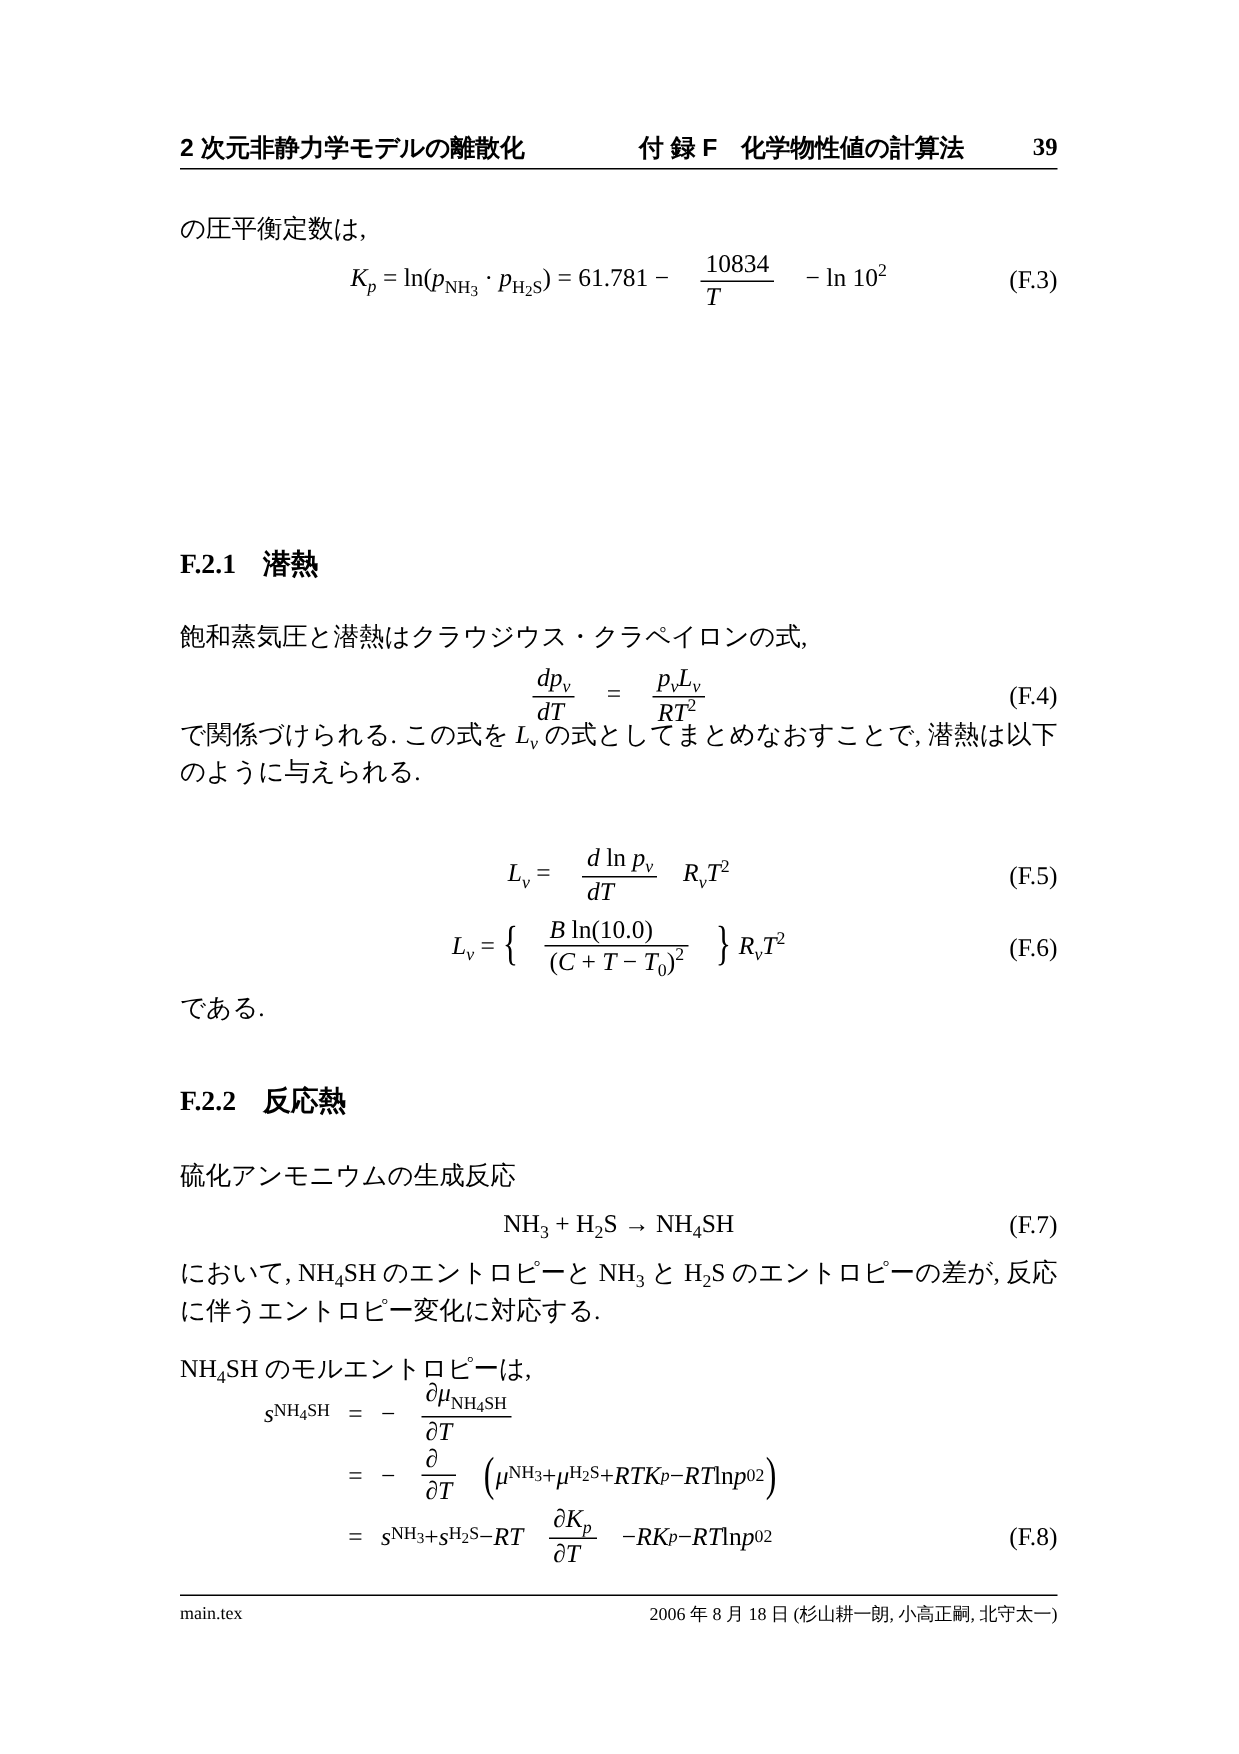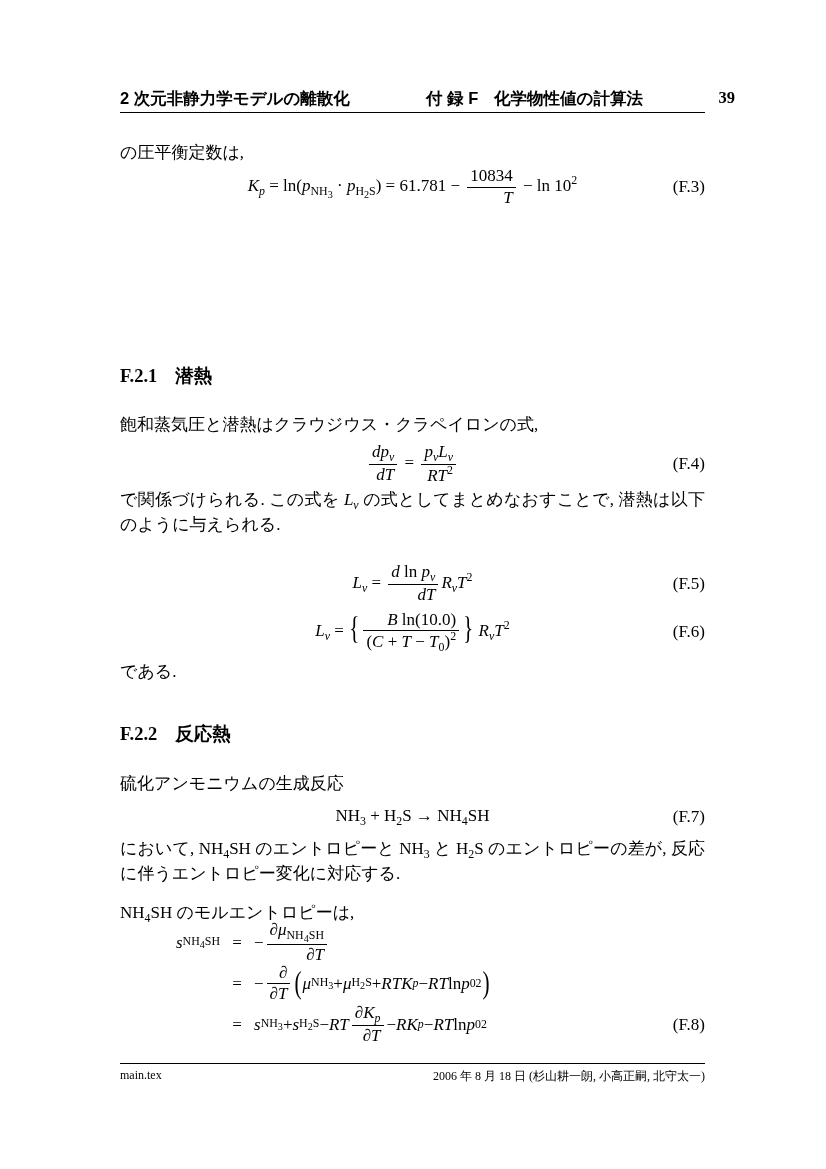--- a/index.html
+++ b/index.html
@@ -2,21 +2,21 @@
 <html><head>
 <meta charset="utf-8">
 <style>
   html,body{margin:0;padding:0;background:#ffffff;}
   .page{position:relative;width:826px;height:1169px;background:#fff;color:#000;
         font-family:"Liberation Serif","DejaVu Serif",serif;overflow:hidden;}
   .abs{position:absolute;}
   .hrule{position:absolute;height:1px;background:#000;}
   
   .hdr{font-size:16.5px;font-weight:bold;font-family:"Liberation Sans","DejaVu Sans",sans-serif;white-space:nowrap;}
-  .hdr-num{font-family:"Liberation Serif","DejaVu Serif",serif;margin-left:30px;}
+  .hdr-num{font-family:"Liberation Serif","DejaVu Serif",serif;}
   .ftr{font-size:12px;white-space:nowrap;}
   
   .para{width:585px;font-size:17px;line-height:25px;text-align:justify;}
   
   .sec{white-space:nowrap;font-weight:bold;}
   .sec .no{font-family:"Liberation Serif","DejaVu Serif",serif;}
   .sec .ttl{font-family:"Liberation Sans","DejaVu Sans",sans-serif;}
   .sec-l{font-size:24px;}
   .sec-l .ttl{margin-left:26px;}
   .sec-s{font-size:18.5px;}
@@ -30,21 +30,21 @@
   .eqrow{position:relative;display:flex;align-items:center;height:41px;white-space:nowrap;}
   .eqrow .lhs{width:100px;display:flex;justify-content:flex-end;align-items:center;}
   .eqrow .mideq{width:34px;text-align:center;}
   .eqrow .rhs{display:flex;align-items:center;}
   
   .rm{font-style:normal;}
   .it{font-style:italic;}
   .sb{font-size:0.7em;vertical-align:-0.35em;line-height:1;}
   .sb .sb{font-size:0.85em;vertical-align:-0.25em;}
   .sp{font-size:0.7em;vertical-align:0.55em;line-height:1;}
-  .frac{display:inline-block;vertical-align:middle;text-align:right;line-height:1.2;margin:0 3px;}
+  .frac{display:inline-block;vertical-align:middle;text-align:left;line-height:1.2;margin:0 17px;}
   .frac .num{display:block;padding:0 3px;}
   .frac .den{display:block;border-top:1px solid #000;padding:0 3px;}
   .big{display:inline-block;transform:scaleY(1.5);font-size:1.25em;margin:0 1px;font-style:normal;}
 </style>
 </head>
 <body>
 
 <div class="page">
 
   <div class="abs hdr" style="left:120px;top:88px;">2 次元非静力学モデルの離散化</div>
@@ -66,21 +66,21 @@
     <span class="no">F.2.1</span><span class="ttl">潜熱</span>
   </div>
 
   <div class="abs para" style="left:120px;top:412px;"><span class="rm">飽和蒸気圧と潜熱はクラウジウス・クラペイロンの式,</span></div>
 
   <div class="eq" style="top:440px;height:48px;">
     <span><span class="frac"><span class="num"><span class="it">dp</span><span class="sb"><span class="it">v</span></span></span><span class="den"><span class="it">dT</span></span></span><span class="rm"> = </span><span class="frac"><span class="num"><span class="it">p</span><span class="sb"><span class="it">v</span></span><span class="it">L</span><span class="sb"><span class="it">v</span></span></span><span class="den"><span class="it">RT</span><span class="sp"><span class="rm">2</span></span></span></span></span>
     <span class="eqnum">(F.4)</span>
   </div>
 
-  <div class="abs para" style="left:120px;top:487px;"><span class="rm">で関係づけられる. この式を </span><span class="it">L</span><span class="sb"><span class="it">v</span></span><span class="rm"> の式としてまとめなおすことで, 潜熱は以下のように与えられる.</span></div>
+  <div class="abs para" style="left:120px;top:477px;"><span class="rm">で関係づけられる. この式を </span><span class="it">L</span><span class="sb"><span class="it">v</span></span><span class="rm"> の式としてまとめなおすことで, 潜熱は以下のように与えられる.</span></div>
 
   <div class="eq" style="top:560px;height:48px;">
     <span><span class="it">L</span><span class="sb"><span class="it">v</span></span><span class="rm"> = </span><span class="frac"><span class="num"><span class="it">d</span><span class="rm"> ln </span><span class="it">p</span><span class="sb"><span class="it">v</span></span></span><span class="den"><span class="it">dT</span></span></span><span class="it">R</span><span class="sb"><span class="it">v</span></span><span class="it">T</span><span class="sp"><span class="rm">2</span></span></span>
     <span class="eqnum">(F.5)</span>
   </div>
 
 
   <div class="eq" style="top:606px;height:52px;">
     <span><span class="it">L</span><span class="sb"><span class="it">v</span></span><span class="rm"> = </span><span class="big">{</span><span class="frac"><span class="num"><span class="it">B</span><span class="rm"> ln(10.0)</span></span><span class="den"><span class="rm">(</span><span class="it">C</span><span class="rm"> + </span><span class="it">T</span><span class="rm"> − </span><span class="it">T</span><span class="sb"><span class="rm">0</span></span><span class="rm">)</span><span class="sp"><span class="rm">2</span></span></span></span><span class="big">}</span><span class="rm"> </span><span class="it">R</span><span class="sb"><span class="it">v</span></span><span class="it">T</span><span class="sp"><span class="rm">2</span></span></span>
     <span class="eqnum">(F.6)</span>

